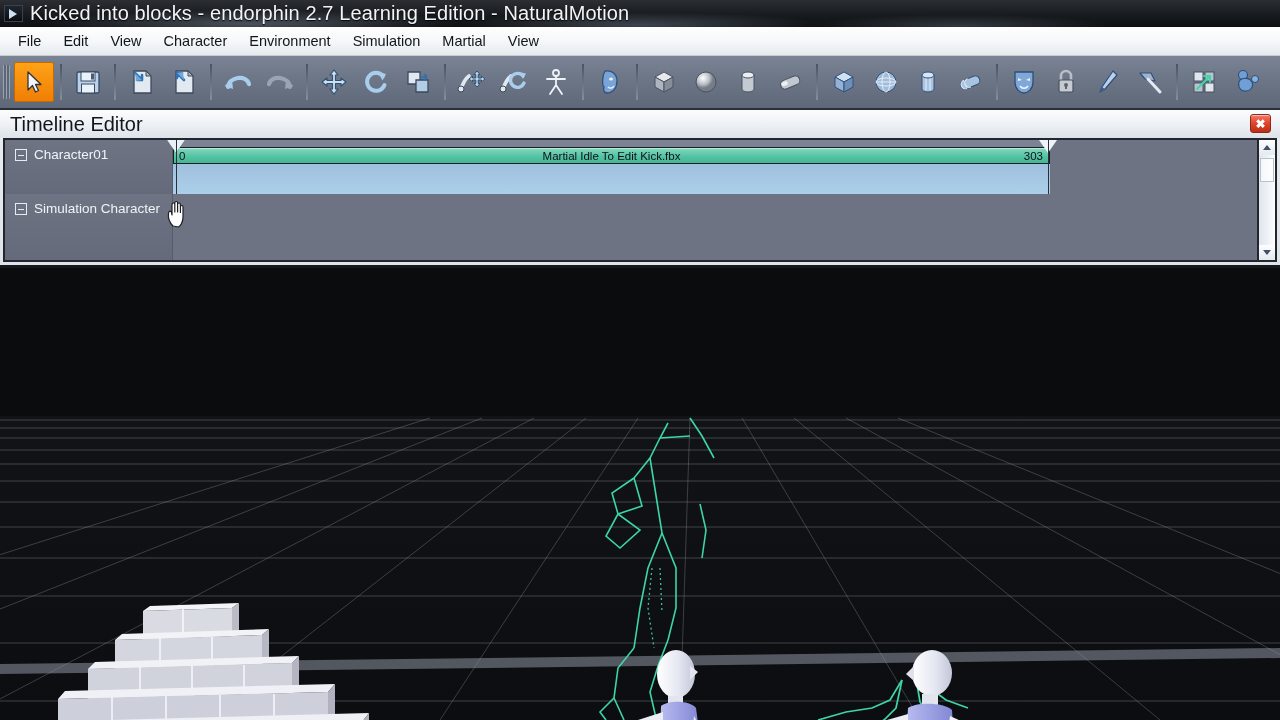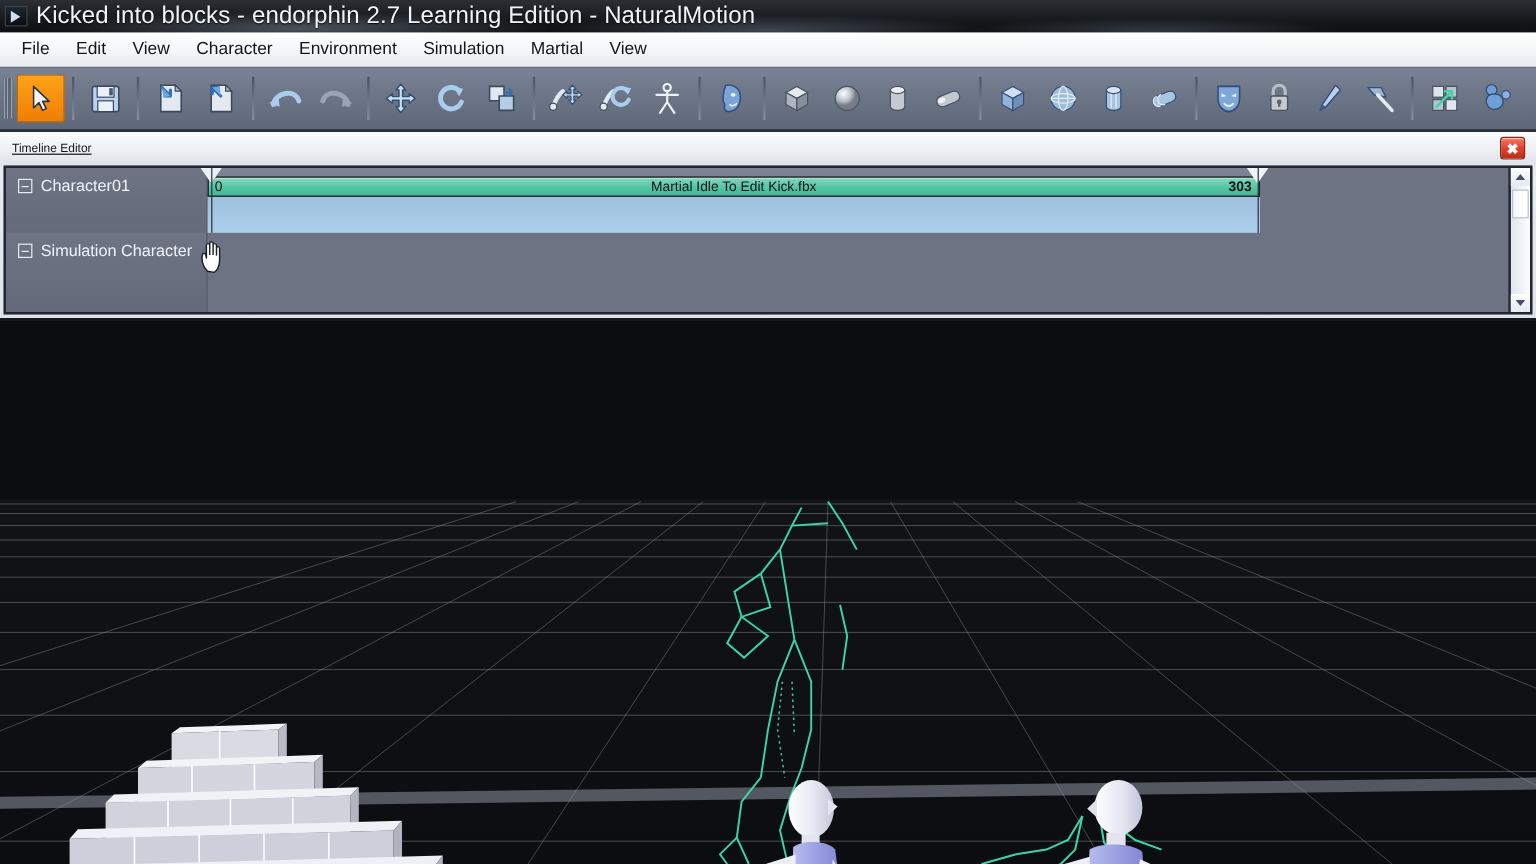--- a/index.html
+++ b/index.html
@@ -70,21 +70,21 @@
   .tl-window{
     position:absolute; left:0; top:110px; width:1280px; height:158px;
     background:linear-gradient(180deg,#e9edf1 0%,#dfe4ea 100%);
     border-bottom:3px solid #15181c;
   }
   .tl-titlebar{
     position:relative; height:28px;
     background:linear-gradient(180deg,#fbfcfd 0%,#eef1f5 50%,#dde3ea 100%);
     display:flex; align-items:center;
   }
-  .tl-title{ font-size:10px; color:#11161c; margin-left:10px;text-decoration:underline; }
+  .tl-title{ font-size:20px; color:#11161c; margin-left:10px; }
   .tl-close{
     position:absolute; right:9px; top:4px; width:21px; height:19px;
     background:linear-gradient(180deg,#f47b6a 0%,#e0452c 48%,#bc2d16 100%);
     border:1px solid #8e2a14; border-radius:3px;
     display:flex; align-items:center; justify-content:center;
     color:#fff; font-size:12px; font-weight:bold; line-height:1;
     box-shadow:inset 0 1px 0 rgba(255,255,255,.5);
   }
 
   .tl-body{
@@ -113,21 +113,21 @@
   .track-lane{ position:absolute; left:168px; top:0; right:0; height:100%; }
 
   .lane-bg{ position:absolute; left:0; top:0; height:100%; }
 
   .clip{
     position:absolute; height:17px; border:1px solid #1a1d22;
     font-size:11.5px; color:#0d1116; display:flex; align-items:center;
     box-shadow:inset 0 1px 0 rgba(255,255,255,.45);
   }
   .clip .lbl{ position:absolute; left:0; right:0; text-align:center; }
-  .clip .num{ position:absolute; right:6px;font-weight:bold; }
+  .clip .num{ position:absolute; right:6px; }
   .clip .num-left{ position:absolute; left:5px; }
   .clip.green{ background:linear-gradient(180deg,#86d8bf 0%,#54c4a3 55%,#44b795 100%); }
   .clip.orange{ background:linear-gradient(180deg,#ffb347 0%,#ff9212 55%,#f98a07 100%); }
 
   .marker{
     position:absolute; width:0;height:0;
     border-left:9px solid transparent; border-right:9px solid transparent;
     border-top:13px solid #e9f1f8;
     filter:drop-shadow(0 0 0 #111);
   }

